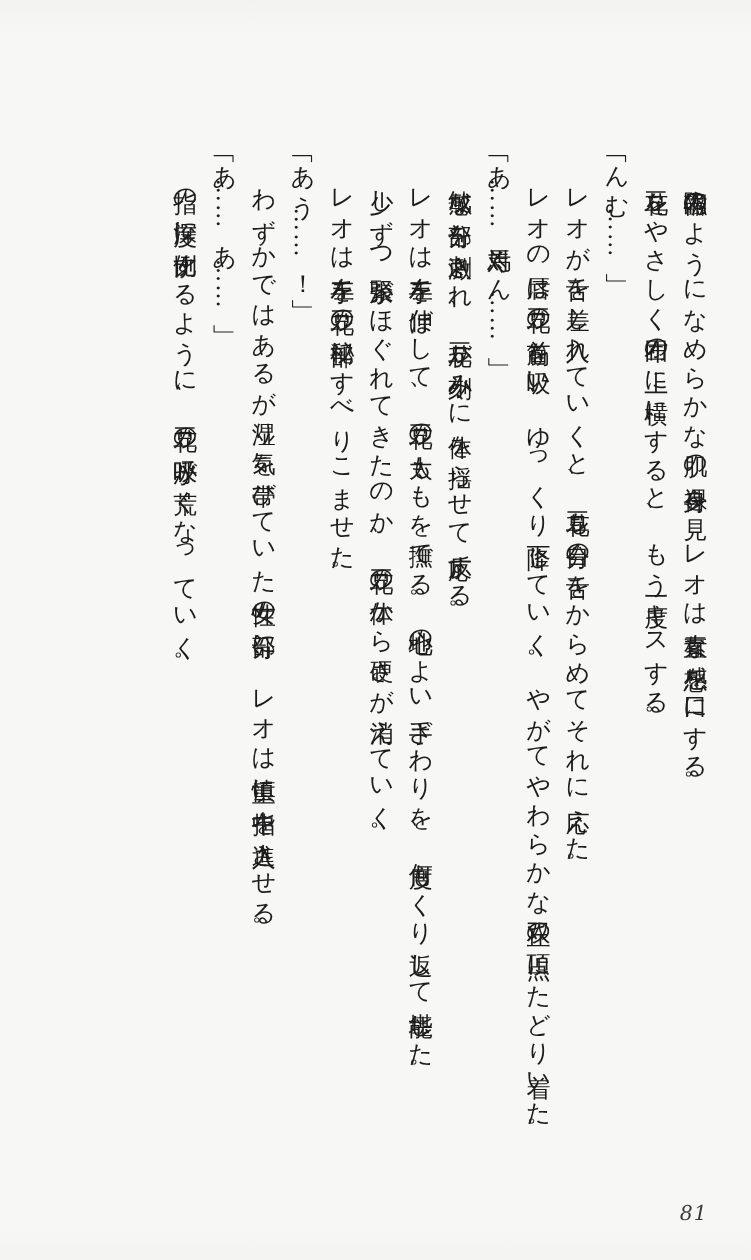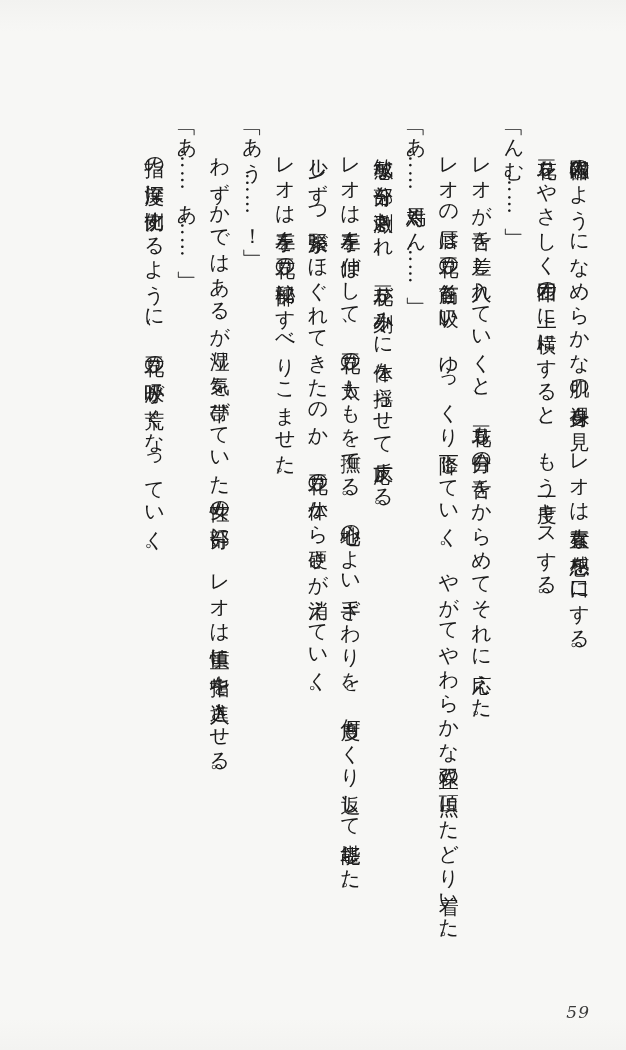--- a/index.html
+++ b/index.html
@@ -66,15 +66,15 @@
     <p class="indent">敏感な部分を刺激され、豆花が小刻みに体を揺らせて反応する。</p>
     <p class="indent">レオは左手を伸ばして、豆花の太ももを撫でる。心地のよい手ざわりを、何度もくり返して堪能した。</p>
     <p class="indent">少しずつ緊張がほぐれてきたのか、豆花の体から硬さが消えていく。</p>
     <p class="indent">レオは左手を豆花の秘部にすべりこませた。</p>
     <p>「あう……！」</p>
     <p class="indent">わずかではあるが湿り気を帯びていた女性の部分に、レオは慎重に中指を進入させる。</p>
     <p>「あ……あ……」</p>
     <p class="indent">指の深度に比例するように、豆花の呼吸が荒くなっていく。</p>
   </div>
 
-  <div class="page-number">59</div>
+  <div class="page-number">81</div>
 
 </div>
 
 </body></html>

